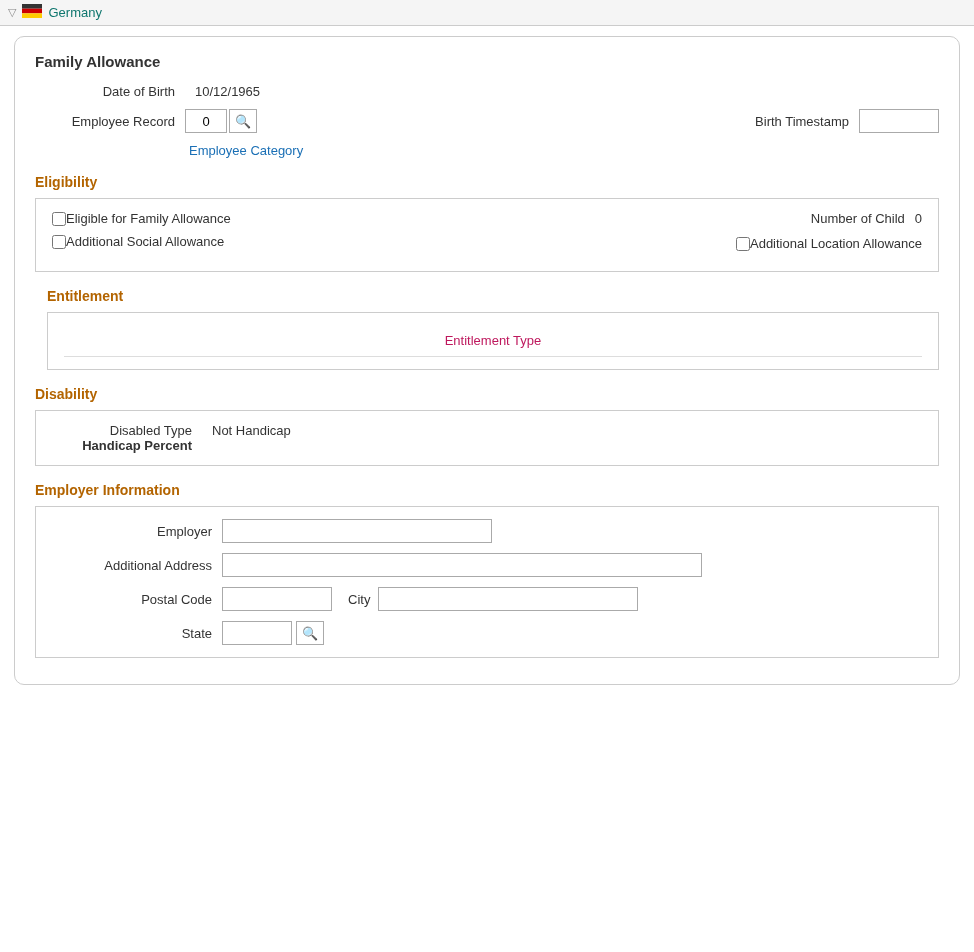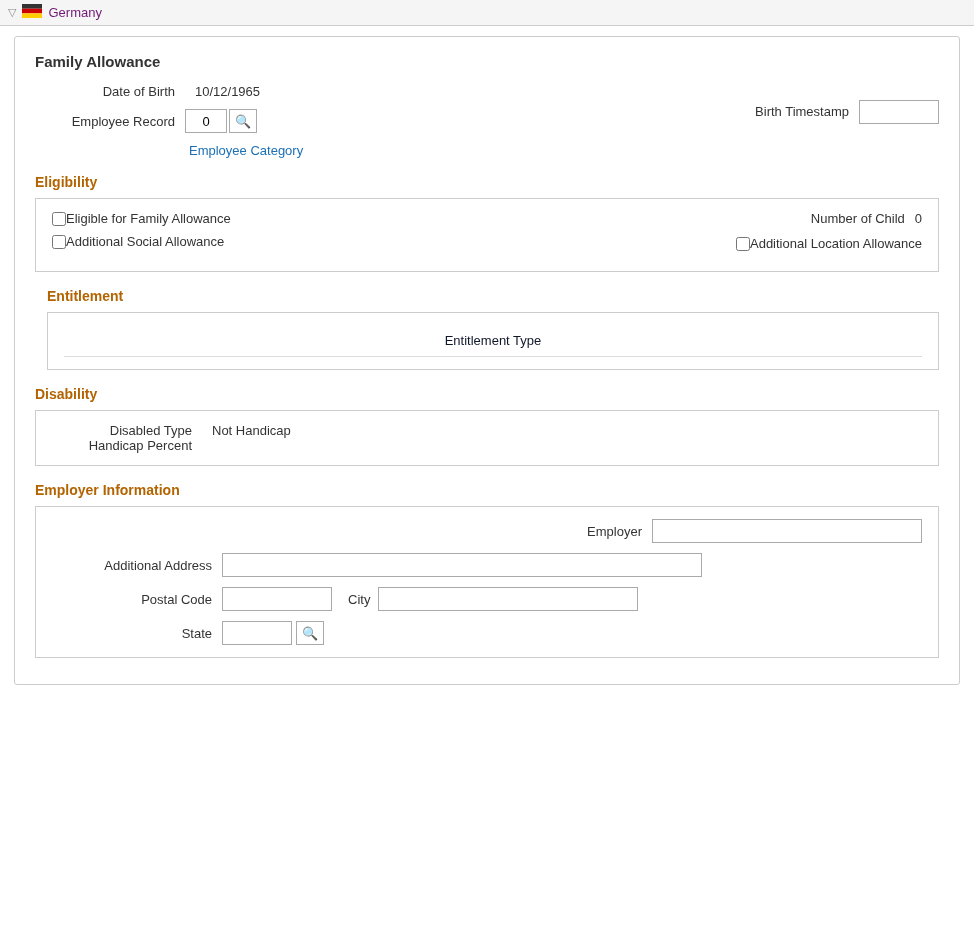--- a/index.html
+++ b/index.html
@@ -17,21 +17,21 @@
       background: #f5f5f5;
       font-size: 13px;
       color: #333;
       gap: 6px;
     }
     .main-container {
       padding: 10px 14px;
     }
     .panel {
       border: 1px solid #ccc;
-      border-radius: 3px;
+      border-radius: 10px;
       padding: 16px 20px;
       margin-bottom: 10px;
     }
     .panel-title {
       font-size: 15px;
       font-weight: bold;
       color: #333;
       margin-bottom: 14px;
     }
     .form-label {
@@ -81,21 +81,21 @@
       height: 14px;
     }
     .entitlement-table {
       width: 100%;
       border-collapse: collapse;
     }
     .entitlement-table th {
       text-align: center;
       padding: 8px;
       font-weight: normal;
-      color: #0f172a;
+      color: #be185d;
       border-bottom: 1px solid #ddd;
     }
     .search-btn {
       background: #fff;
       border: 1px solid #aaa;
       padding: 1px 5px;
       cursor: pointer;
       font-size: 13px;
       height: 24px;
     }
@@ -134,41 +134,41 @@
     }
     .state-input {
       border: 1px solid #aaa;
       padding: 2px 5px;
       font-size: 13px;
       height: 24px;
       width: 70px;
     }
     .top-fields {
       display: flex;
-      align-items: center;
+      align-items: flex-end;
       justify-content: space-between;
       margin-bottom: 8px;
     }
     .top-left { display: flex; flex-direction: column; gap: 10px; }
     .top-right { display: flex; align-items: center; gap: 10px; margin-top: 6px; }
     .dob-row, .emprec-row { display: flex; align-items: center; }
   </style>
 </head>
 <body>
 
 <div class="top-bar">
   <span style="font-size:11px;color:#888;">▽</span>
   <span>
     <svg width="20" height="14">
       <rect x="0" y="0" width="20" height="4.67" fill="#333"></rect>
       <rect x="0" y="4.67" width="20" height="4.67" fill="#c00"></rect>
       <rect x="0" y="9.33" width="20" height="4.67" fill="#ffcc00"></rect>
     </svg>
   </span>
-  <span style="color:#701a75;cursor:pointer;">Germany</span>
+  <span style="color:#0f766e;cursor:pointer;">Germany</span>
 </div>
 
 <div class="main-container">
   <div class="panel">
     <div class="panel-title">Family Allowance</div>
 
     
     <div class="top-fields">
       <div class="top-left">
 
@@ -238,34 +238,34 @@
 
     
     <div style="margin-top:16px;">
       <div class="section-header">Disability</div>
       <div class="inner-box">
         <div style="display:flex; flex-direction:column; ">
           <div style="display:flex;align-items:center;">
             <span class="form-label">Disabled Type</span>
             <span style="margin-left:10px;">Not Handicap</span>
           </div>
-          <div style="display:flex;align-items:center;">
+          <div style="display:flex;align-items:center;font-weight:bold;">
             <span class="form-label">Handicap Percent</span>
           </div>
         </div>
       </div>
     </div>
 
     
     <div style="margin-top:16px;">
       <div class="section-header">Employer Information</div>
       <div class="inner-box">
         <div style="display:flex;flex-direction:column;gap:10px;">
 
-          <div style="display:flex;align-items:center;justify-content:flex-end;">
+          <div style="display:flex;align-items:center;">
             <span class="form-label" style="min-width:160px;">Employer</span>
             <input type="text" class="employer-input-wide" value="" style="">
           </div>
 
 
           <div style="display:flex;align-items:center;">
             <span class="form-label" style="min-width:160px;">Additional Address</span>
             <input type="text" class="employer-input-full" value="" style="">
           </div>
 

